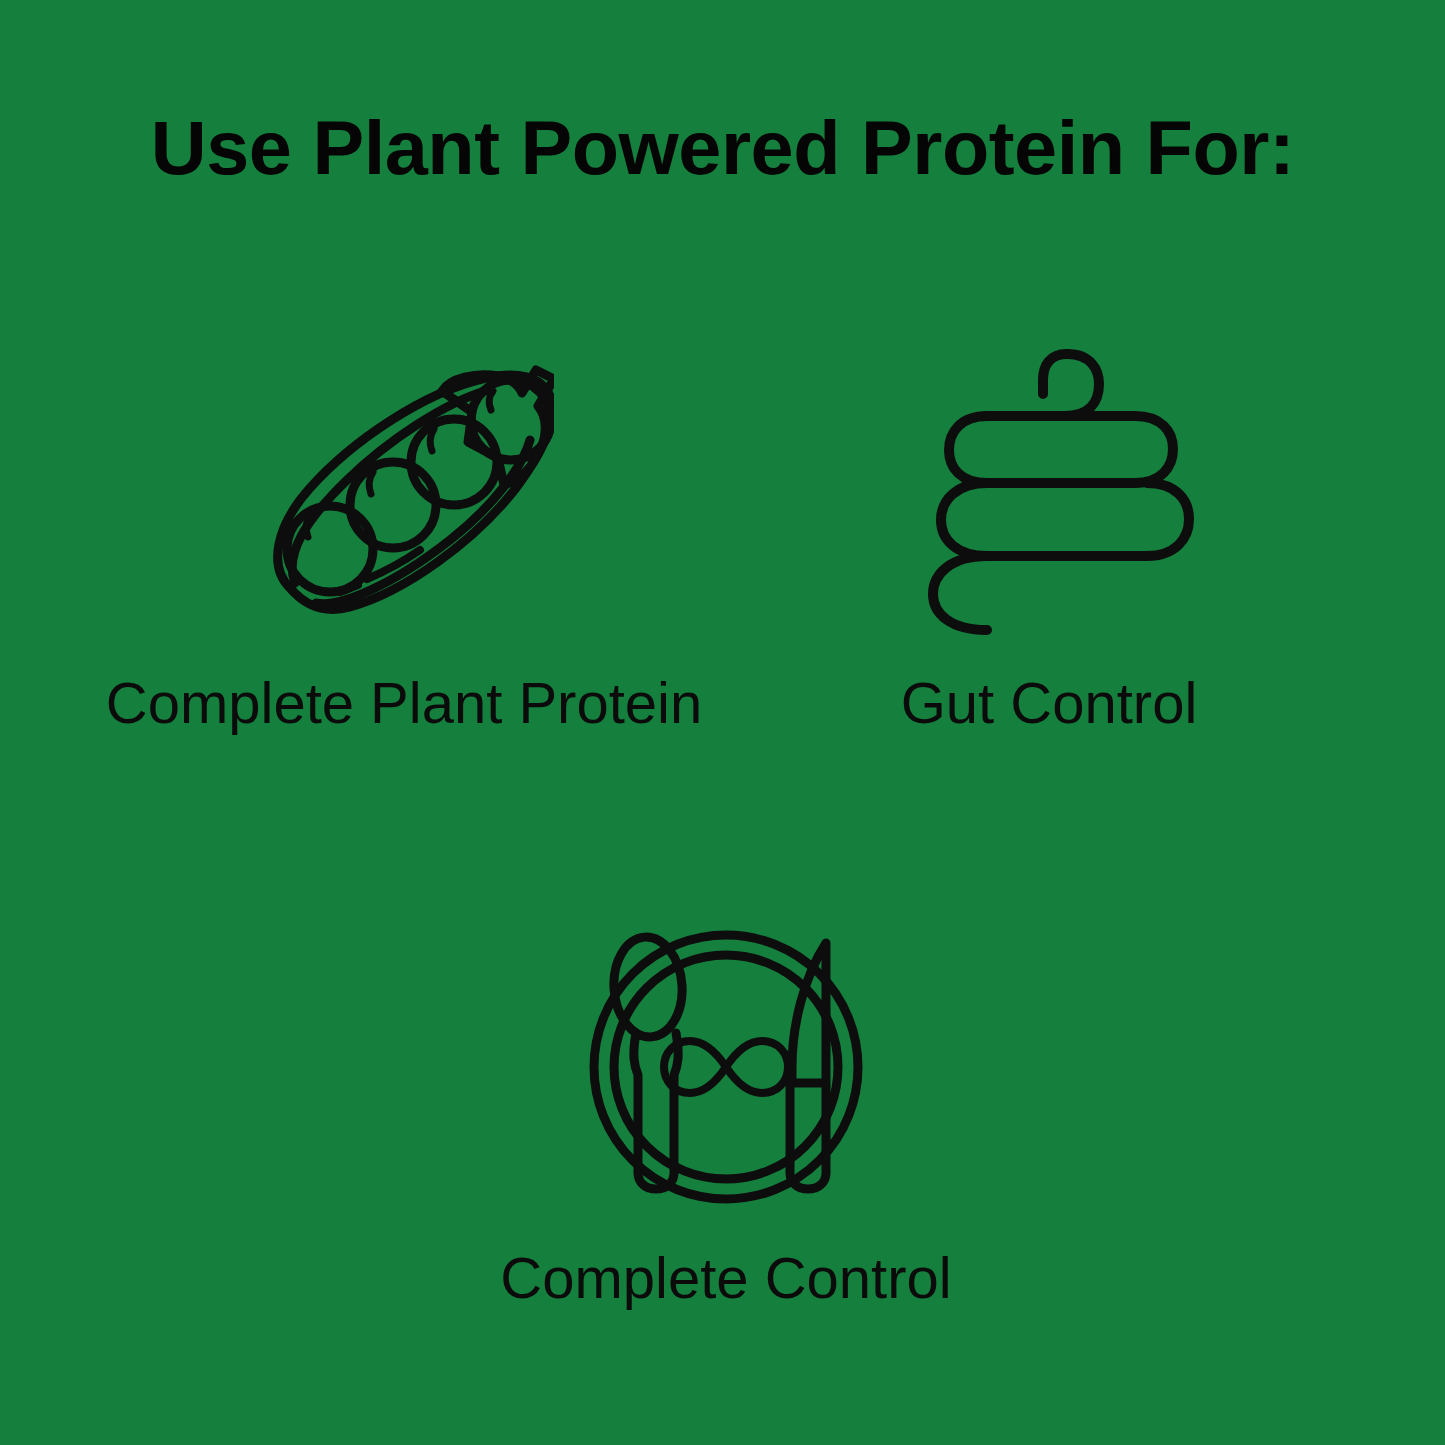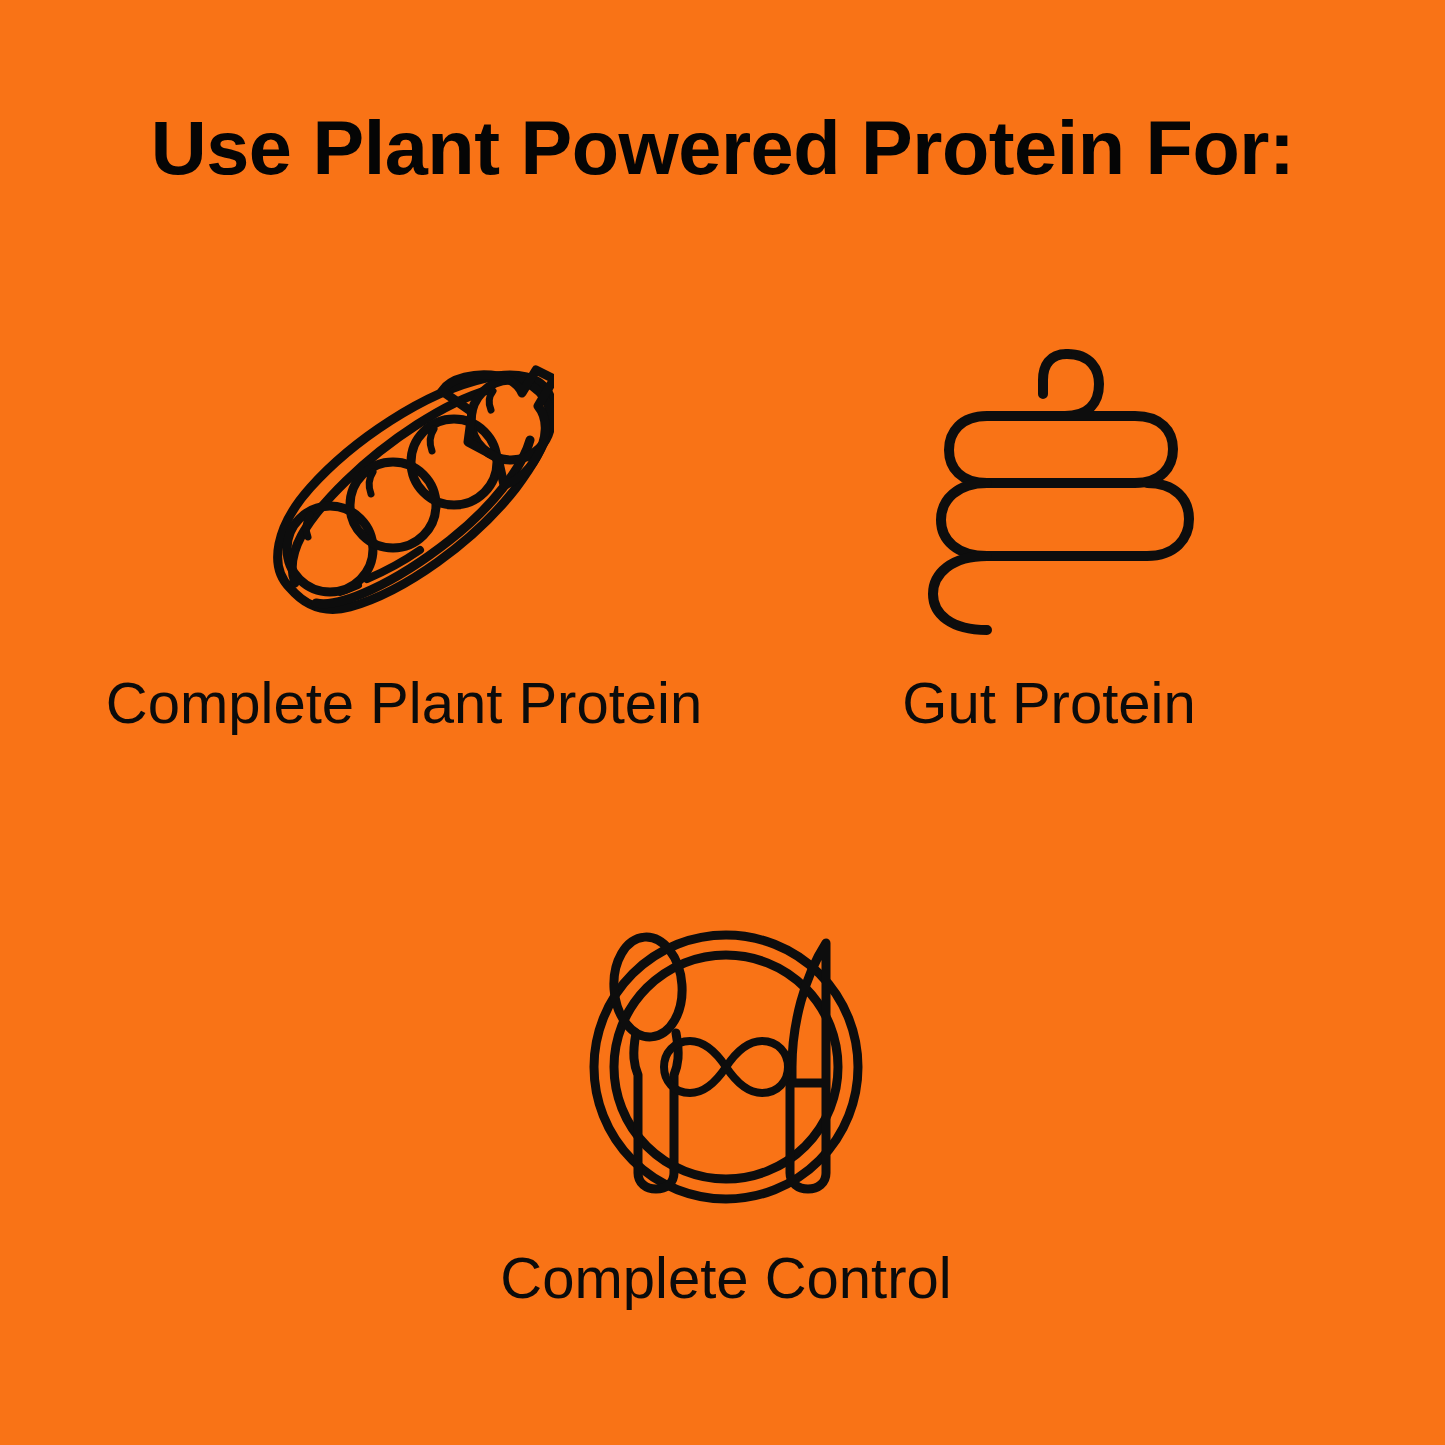--- a/index.html
+++ b/index.html
@@ -11,21 +11,21 @@
     height: 1445px;
     background: #bdf8fa;
     font-family: "Liberation Sans", sans-serif;
     overflow: hidden;
   }
 
   .poster {
     position: relative;
     width: 1445px;
     height: 1445px;
-    background: #f97316;
+    background: #15803d;
     box-sizing: border-box;
     padding-left: 12px;
   }
 
   
   .title {
     position: absolute;
     top: 108px;
     left: 0;
     width: 1445px;
@@ -177,21 +177,21 @@
                      C 290 159, 276 143, 248 143"></path>
 
             <path d="M 88 216
                      C 52 216, 34 234, 34 254
                      C 34 274, 52 290, 88 290"></path>
 
             <path d="M 168 14 C 150 14, 144 26, 144 40 L 144 54"></path>
           </g>
         </svg>
       </div>
-      <div class="feature-label">Gut Protein</div>
+      <div class="feature-label">Gut Control</div>
     </div>
 
     <div class="feature feature-appetite">
       <div class="feature-icon">
         <svg class="icon-svg" width="300" height="300" viewBox="0 0 300 300" aria-hidden="true">
           <g stroke-width="9">
 
             <circle cx="150" cy="152" r="132"></circle>
 
             <circle cx="150" cy="152" r="112"></circle>

